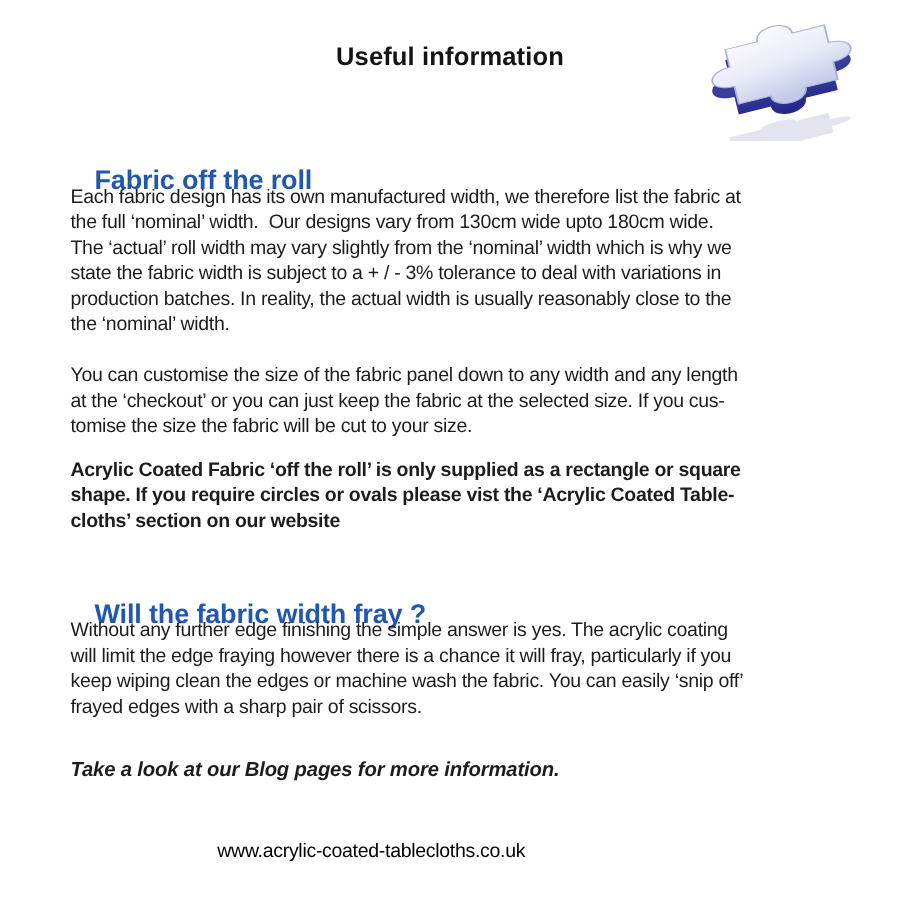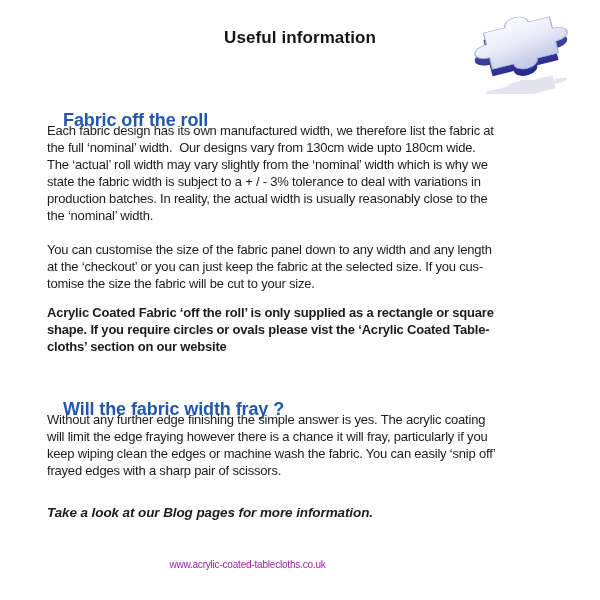--- a/index.html
+++ b/index.html
@@ -72,23 +72,23 @@
     font-style: italic;
     letter-spacing: -0.1px;
     color: #1c1c1c;
   }
   .footer-url {
     position: absolute;
     top: 559px;
     left: 0;
     width: 495px;
     text-align: center;
-    font-size: 10px;
+    font-size: 13px;
     letter-spacing: -0.2px;
-    color: #a21caf;
+    color: #000000;
     text-decoration: none;
     display: block;
   }
 </style>
 </head>
 <body>
 
 <div class="page-title">
   <div>Useful information</div>
 </div>

